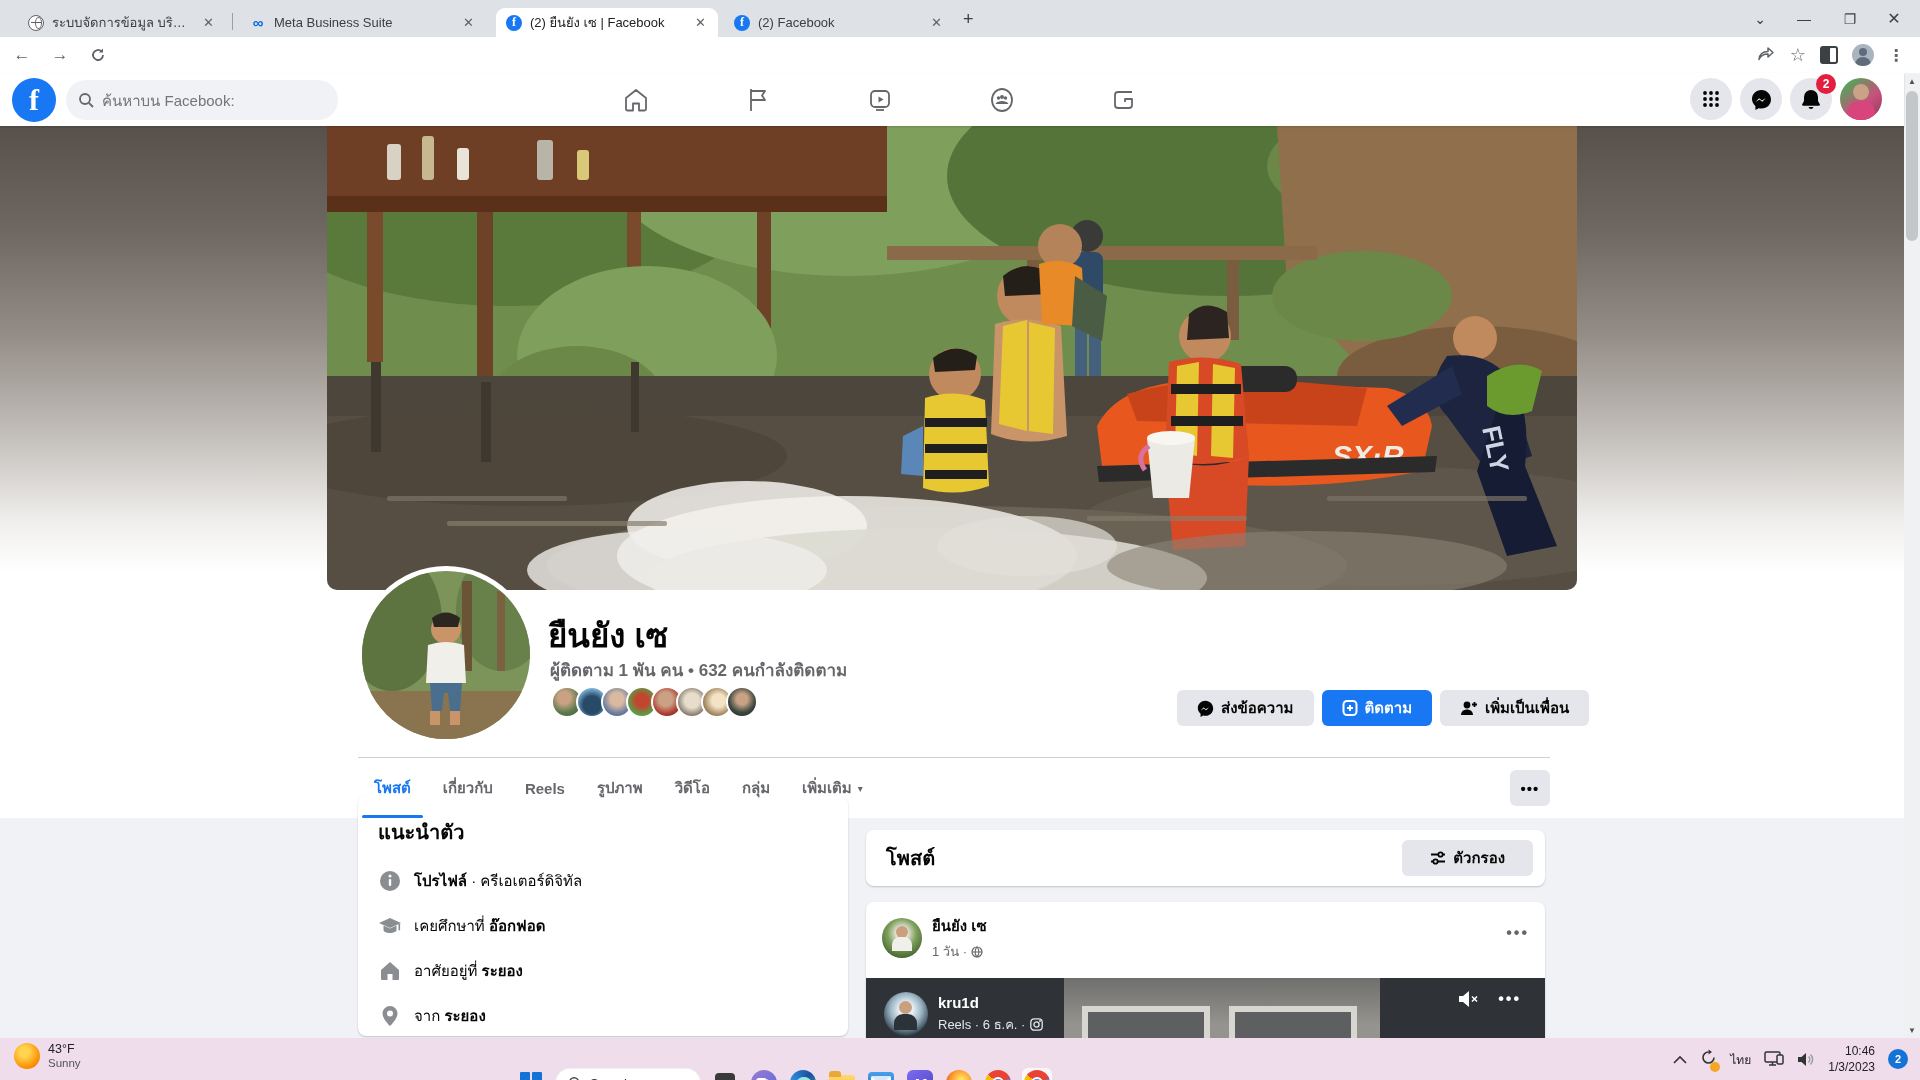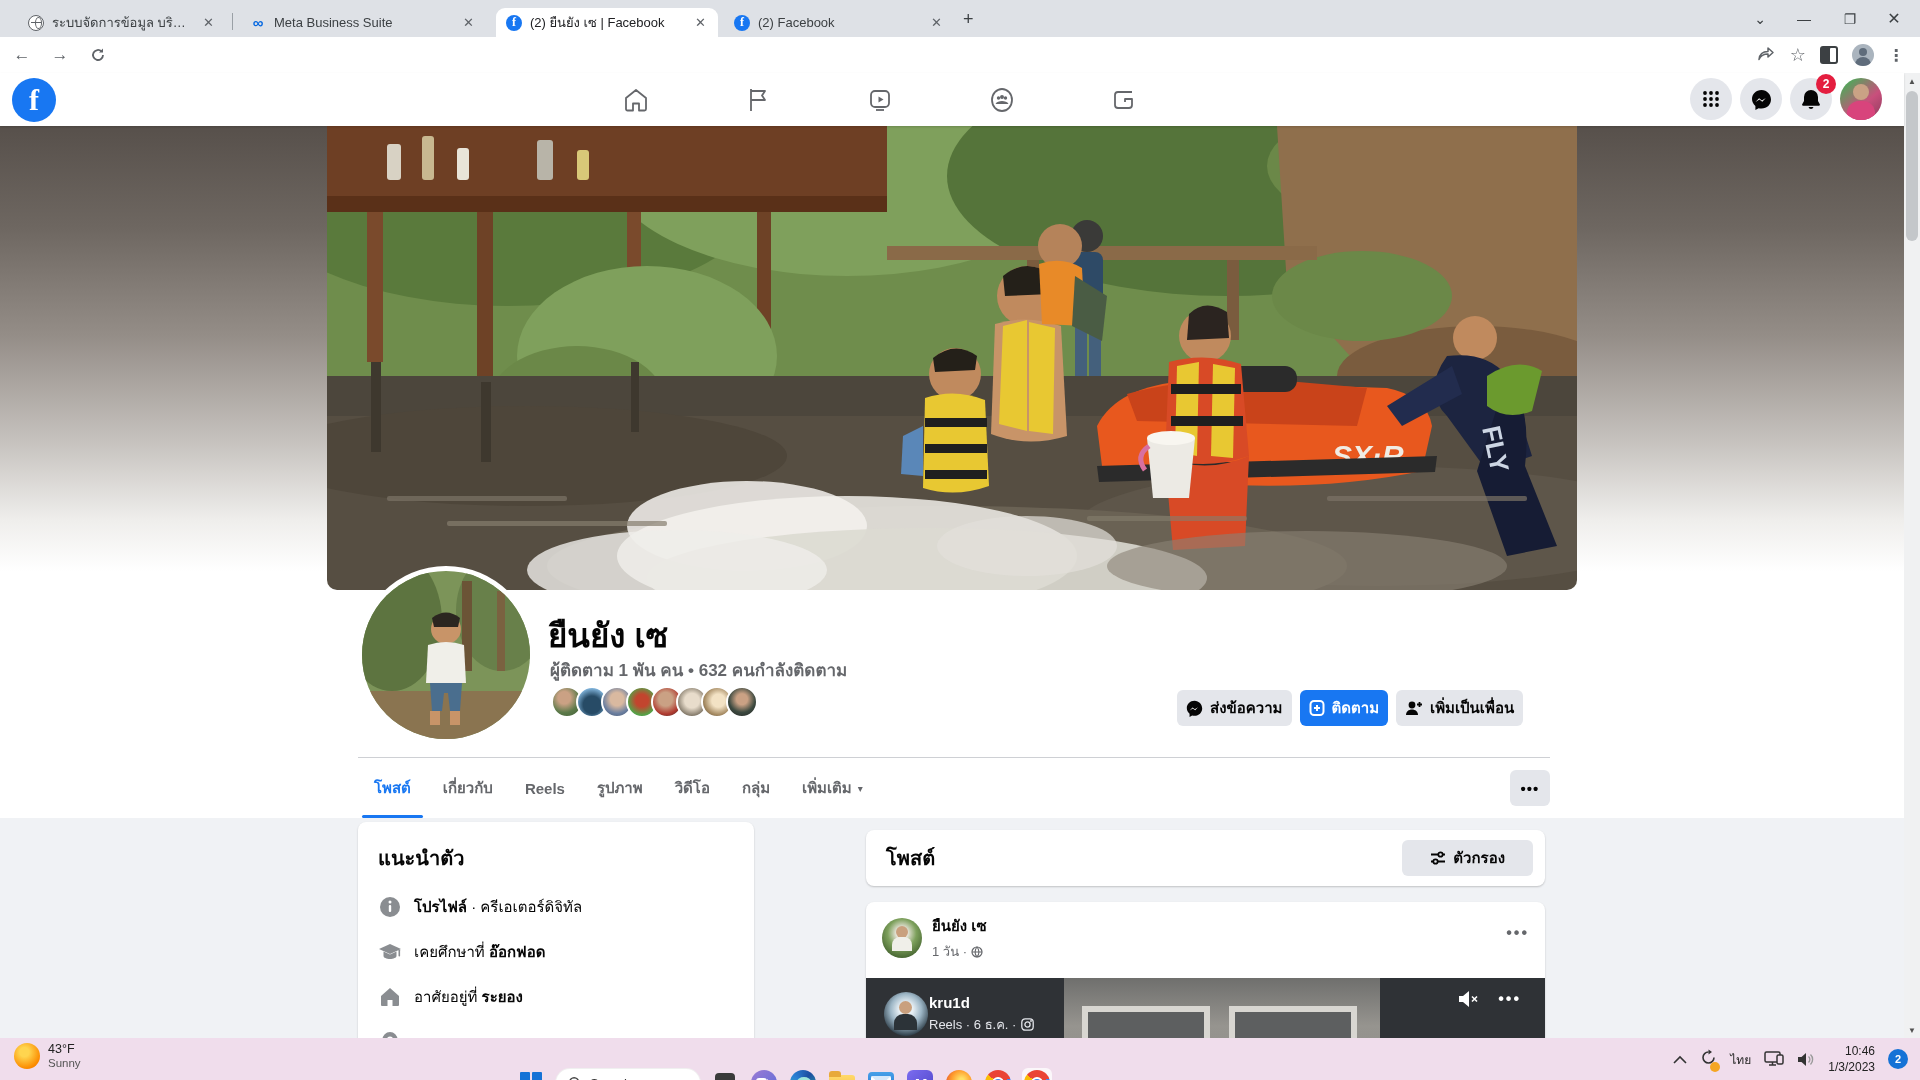--- a/index.html
+++ b/index.html
@@ -84,40 +84,40 @@
   .friend-av:nth-child(2){background:radial-gradient(circle at 50% 60%,#274b66 40%,#7fb2d9 75%,#bcd9ee);}
   .friend-av:nth-child(3){background:radial-gradient(circle at 50% 40%,#d9b9a0 30%,#6b7fa0 65%,#44516b);}
   .friend-av:nth-child(4){background:radial-gradient(circle at 50% 45%,#c2452e 30%,#53a348 70%,#2e6b2a);}
   .friend-av:nth-child(5){background:radial-gradient(circle at 45% 40%,#caa184 30%,#b03a30 65%,#2b2b2b);}
   .friend-av:nth-child(6){background:radial-gradient(circle at 50% 45%,#e8dccb 35%,#8a8070 70%,#4e463c);}
   .friend-av:nth-child(7){background:radial-gradient(circle at 55% 45%,#f3e2c4 30%,#a58a62 65%,#4a4033);}
   .friend-av:nth-child(8){background:radial-gradient(circle at 50% 40%,#caa184 25%,#3d4a40 60%,#222);}
 
   .action-btns { position:absolute; left:1177px; top:690px; display:flex; gap:8px; z-index:6; }
   .btn { height:36px; border-radius:6px; display:flex; align-items:center; justify-content:center; gap:7px;
-         font-size:15px; font-weight:bold; padding:0 9px; color:#050505; background:#e4e6eb; }
+         font-size:15px; font-weight:bold; padding:0 20px; color:#050505; background:#e4e6eb; }
   .btn.primary { background:#1877f2; color:#fff; }
 
   
   .profile-tabs { position:absolute; left:358px; top:757px; width:1192px; height:61px; border-top:1px solid #ced0d4;
                   display:flex; z-index:6; }
   .ptab { height:60px; padding:0 16px; display:flex; align-items:center; font-size:15px; font-weight:600;
           color:#65676b; position:relative; }
   .ptab.active { color:#1877f2; }
   .ptab.active:after { content:""; position:absolute; left:4px; right:4px; bottom:0; height:3px; background:#1877f2; border-radius:2px; }
   .ptab .caret { margin-left:6px; font-size:10px; }
   .more-btn { position:absolute; left:1510px; top:770px; width:40px; height:36px; background:#e4e6eb; border-radius:6px;
               display:flex; align-items:center; justify-content:center; color:#050505; font-weight:bold; letter-spacing:1px;
               font-size:15px; z-index:6; }
 
   
   .content-bg { position:absolute; left:0; top:818px; width:1904px; height:262px; background:#f0f2f5; }
   .card { position:absolute; background:#fff; border-radius:8px; box-shadow:0 1px 2px rgba(0,0,0,.2); }
 
-  .intro-card { left:358px; top:822px; width:396px; height:240px; padding:20px; }
+  .intro-card { left:358px; top:796px; width:490px; height:240px; padding:20px; }
   .intro-title { font-size:20px; font-weight:bold; color:#050505; }
   .intro-item { display:flex; align-items:center; gap:12px; margin-top:21px; font-size:15px; color:#050505; }
   .intro-item svg { flex:none; }
   .intro-item b { font-weight:600; }
 
   .posts-head-card { left:866px; top:830px; width:679px; height:56px; display:flex; align-items:center;
                      justify-content:space-between; padding:0 12px 0 20px; }
   .posts-title { font-size:20px; font-weight:bold; color:#050505; }
   .filter-btn { height:36px; background:#e4e6eb; border-radius:6px; display:flex; align-items:center; gap:7px;
                 padding:0 28px; font-size:15px; font-weight:600; color:#050505; }
@@ -130,21 +130,21 @@
   .post-avatar:after { content:""; position:absolute; left:10px; top:19px; width:20px; height:14px; border-radius:8px 8px 0 0; background:#f0efe9; }
   .post-meta { margin-left:10px; }
   .post-author { font-size:15px; font-weight:600; color:#050505; }
   .post-time { font-size:13px; color:#65676b; margin-top:3px; display:flex; align-items:center; gap:4px; }
   .post-kebab { position:absolute; right:16px; top:22px; color:#65676b; font-weight:bold; letter-spacing:2px; }
 
   .reel { position:absolute; left:0; top:76px; width:679px; height:120px; background:#2f3236; overflow:hidden; }
   .reel-video { position:absolute; left:198px; top:0; width:316px; height:120px;
       background:linear-gradient(180deg,#6f6f6d,#96948f 40%,#8c8a85); }
   .reel-video .panel { position:absolute; top:28px; width:128px; height:92px; border:6px solid #d8d6d1; background:#5d5f60; }
-  .reel-head { position:absolute; left:18px; top:14px; display:flex; align-items:center; gap:1px; z-index:2; }
+  .reel-head { position:absolute; left:18px; top:14px; display:flex; align-items:center; gap:10px; z-index:2; }
   .reel-avatar { width:44px; height:44px; border-radius:50%;
      background:radial-gradient(circle at 50% 40%,#e8f0f5 20%,#9db6c6 45%,#33434e 75%); position:relative; overflow:hidden; }
   .reel-avatar:before { content:""; position:absolute; left:15px; top:9px; width:13px; height:13px; border-radius:50%; background:#c9a07e; }
   .reel-avatar:after { content:""; position:absolute; left:10px; top:22px; width:23px; height:16px; border-radius:9px 9px 0 0; background:#2c3338; }
   .reel-author { font-size:15px; font-weight:bold; color:#fff; }
   .reel-meta { font-size:13px; color:#e4e6eb; margin-top:3px; display:flex; align-items:center; gap:5px; }
   .reel-right { position:absolute; right:24px; top:12px; display:flex; align-items:center; gap:18px; color:#fff; z-index:2; }
   .reel-kebab { letter-spacing:2px; font-weight:bold; }
 
   
@@ -247,20 +247,27 @@
         </svg>
       <span style="font-size:18px;">☆</span>
       <span class="sidebar-sq"></span>
       <span class="mini-avatar"></span>
       <span style="font-size:16px;font-weight:bold;">⋮</span>
     </div>
   </div>
 
   <div class="fb-header">
     <div class="fb-logo">f</div>
+    <div class="fb-search">
+      <svg width="16" height="16" viewBox="0 0 16 16">
+          <circle cx="7" cy="7" r="5" fill="none" stroke="#65676b" stroke-width="1.8"></circle>
+          <path d="M11 11l4 4" stroke="#65676b" stroke-width="1.8"></path>
+        </svg>
+      <input placeholder="ค้นหาบน Facebook:" style="">
+    </div>
     <div class="fbh-center">
       <div class="fbh-tab">
         <svg width="26" height="26" viewBox="0 0 26 26">
             <path d="M3 11L13 3l10 8v11a1.5 1.5 0 0 1-1.5 1.5H16v-7h-6v7H4.5A1.5 1.5 0 0 1 3 22z" fill="none" stroke="#65676b" stroke-width="1.8" stroke-linejoin="round"></path>
           </svg>
       </div>
       <div class="fbh-tab">
         <svg width="26" height="26" viewBox="0 0 26 26">
             <path d="M6 2v22M6 4h14l-3 4.5L20 13H6" fill="none" stroke="#65676b" stroke-width="1.8" stroke-linejoin="round"></path>
           </svg>

